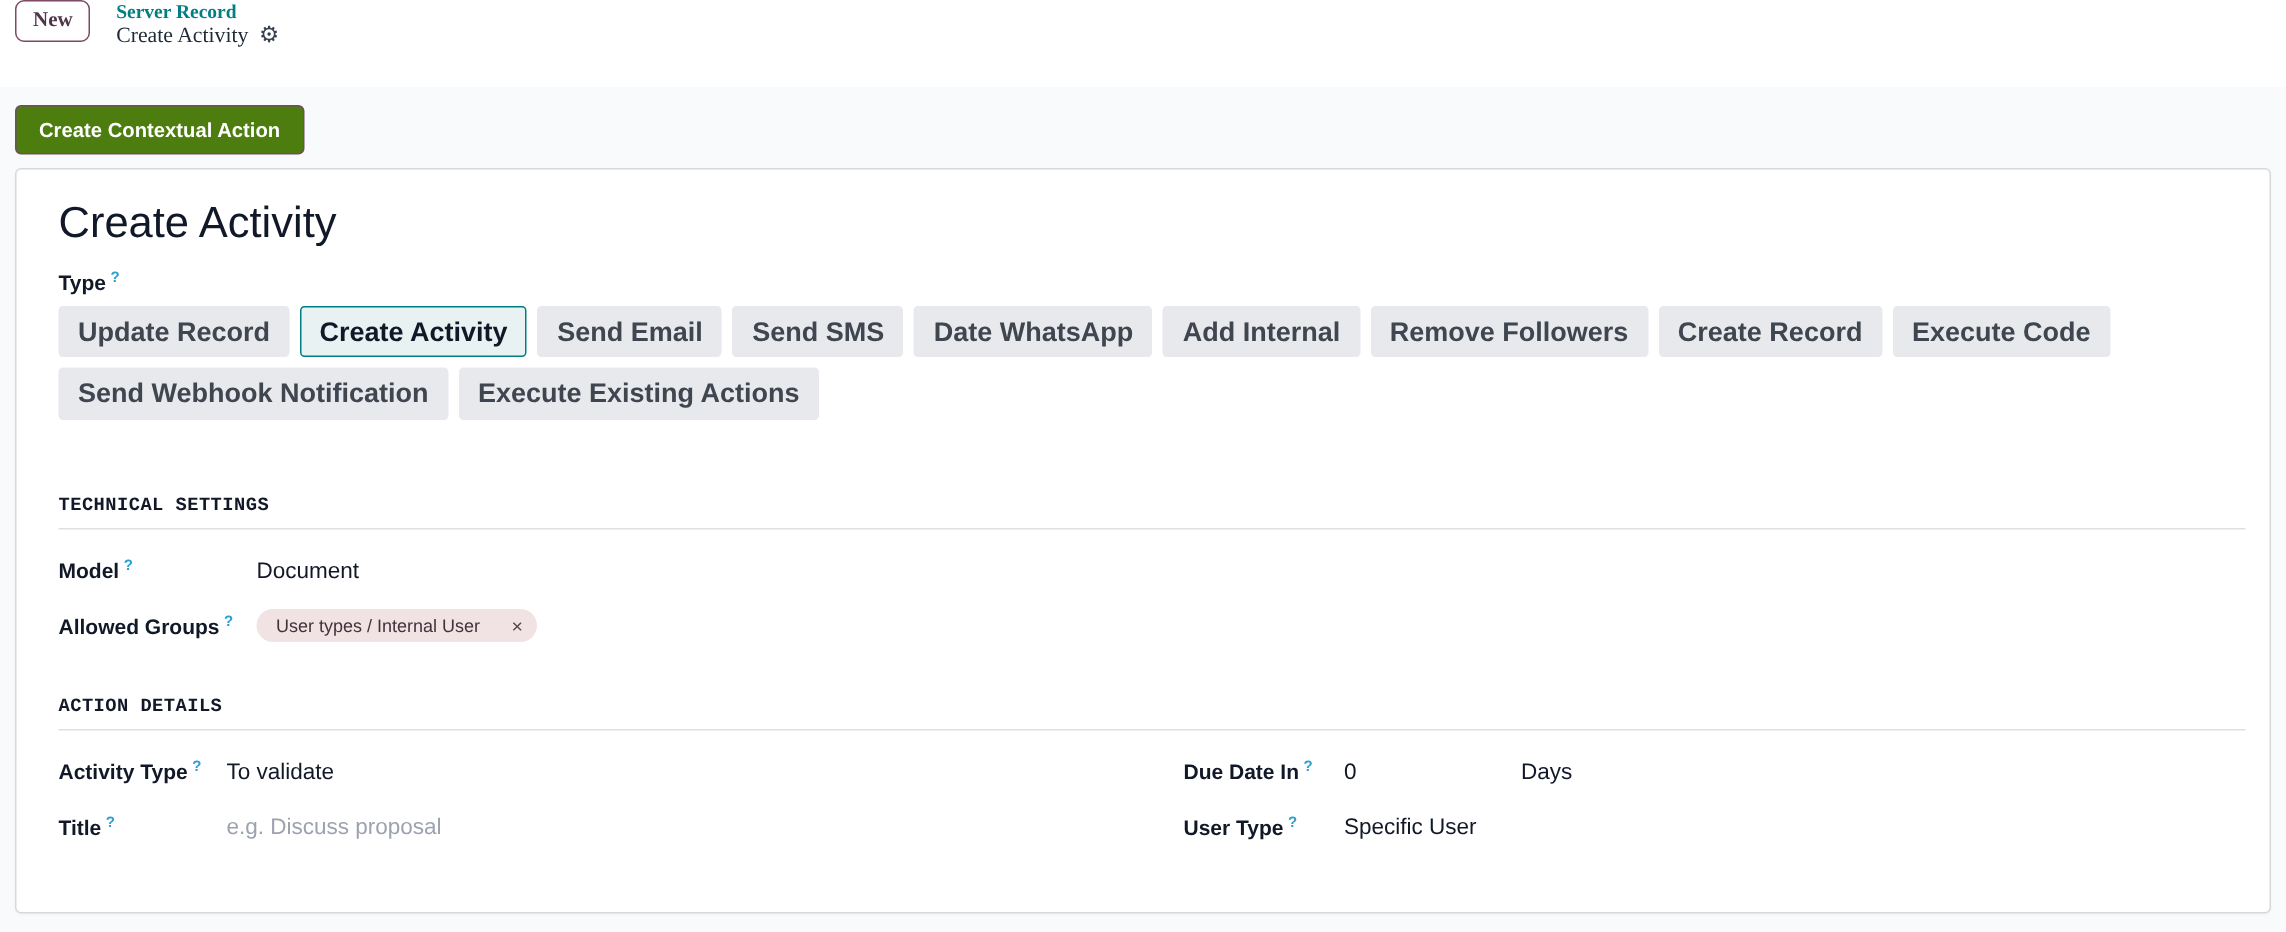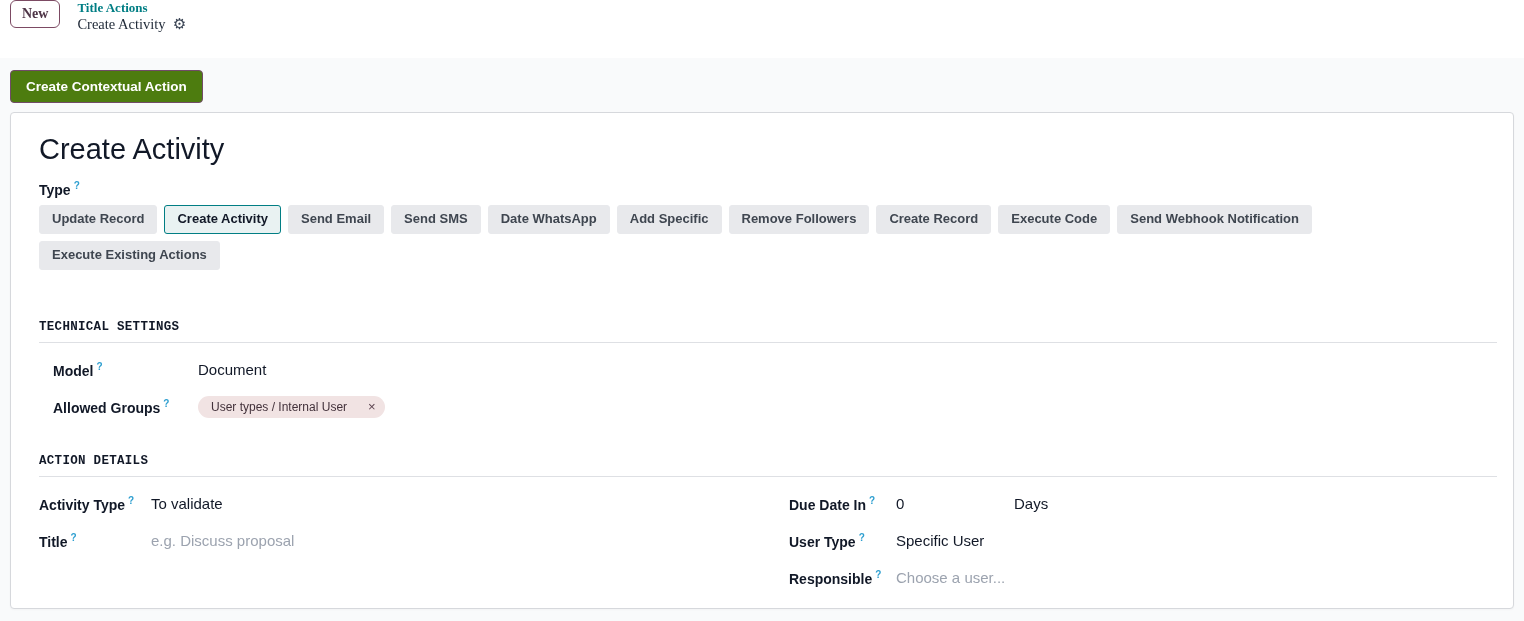--- a/index.html
+++ b/index.html
@@ -85,21 +85,21 @@
     cursor: help;
   }
 
   
   .type-selector { display: flex; flex-wrap: wrap; gap: 7px; }
   .type-btn {
     background: #E8E9EC;
     border: 1px solid #E8E9EC;
     border-radius: 3px;
     padding: 6px 12px;
-    font-size: 13px;
+    font-size: 18px;
     font-weight: bold;
     color: #3F4650;
     font-family: inherit;
     cursor: pointer;
     line-height: 1.15;
   }
   .type-btn.selected {
     background: #E9F2F2;
     border-color: #017E84;
     color: #111827;
@@ -115,21 +115,21 @@
     color: #111827;
     padding-bottom: 8px;
     border-bottom: 1px solid #DEE0E4;
     margin-bottom: 16px;
     font-family: Liberation Mono, monospace;
   }
 
   
   .frow { display: flex; align-items: center; margin-bottom: 15px; min-height: 22px; }
   .flabel { font-weight: bold; font-size: 14px; flex: none; }
-  .w132 { width: 145px; margin-left: 14px; }
+  .w132 { width: 132px; }
   .w112 { width: 112px; }
   .w107 { width: 107px; }
   .fvalue, .fvalue-input {
     border: none; outline: none; background: transparent;
     font-size: 15px; color: #111827; font-family: inherit; padding: 0;
   }
   .fvalue-input { width: 320px; }
   .fvalue-input::placeholder, .desc-input::placeholder { color: #9CA3AF; opacity: 1; }
   .num-input { width: 110px; }
   .unit-label { font-size: 15px; color: #111827; margin-left: 8px; }
@@ -149,21 +149,21 @@
     color: #43323B;
   }
   .tag .tag-x { cursor: pointer; color: #5C4450; font-size: 13px; line-height: 1; }
 </style>
 </head>
 <body>
 
 <header class="topbar">
   <span class="new-badge">New</span>
   <div class="crumbs">
-    <a class="crumb-parent">Title Actions</a>
+    <a class="crumb-parent">Server Record</a>
     <div class="crumb-current-row">
       <span class="crumb-current">Create Activity</span>
       <span class="gear">⚙</span>
     </div>
   </div>
 </header>
 
 <div class="content">
 
   <button class="btn-primary">Create Contextual Action</button>
@@ -175,21 +175,21 @@
 
     <div class="flabel-line">
       <span>Type</span><sup class="help">?</sup>
     </div>
     <div class="type-selector">
         <button class="type-btn">Update Record</button>
         <button class="type-btn selected">Create Activity</button>
         <button class="type-btn">Send Email</button>
         <button class="type-btn">Send SMS</button>
         <button class="type-btn">Date WhatsApp</button>
-        <button class="type-btn">Add Specific</button>
+        <button class="type-btn">Add Internal</button>
         <button class="type-btn">Remove Followers</button>
         <button class="type-btn">Create Record</button>
         <button class="type-btn">Execute Code</button>
         <button class="type-btn">Send Webhook Notification</button>
         <button class="type-btn">Execute Existing Actions</button>
       </div>
 
     <div class="section-ts">
       <div class="section-heading">TECHNICAL SETTINGS</div>
 
@@ -226,23 +226,19 @@
         <div>
           <div class="frow">
             <span class="flabel w107"><span>Due Date In</span><sup class="help">?</sup></span>
             <input class="fvalue-input num-input" type="text" value="0" style="">
             <span class="unit-label">Days</span>
           </div>
           <div class="frow">
             <span class="flabel w107"><span>User Type</span><sup class="help">?</sup></span>
             <input class="fvalue-input" type="text" value="Specific User" style="">
           </div>
-          <div class="frow">
-            <span class="flabel w107"><span>Responsible</span><sup class="help">?</sup></span>
-            <input class="fvalue-input" type="text" placeholder="Choose a user..." style="">
-          </div>
         </div>
       </div>
 
     </div>
 
   </div>
 </div>
 
 </body></html>

